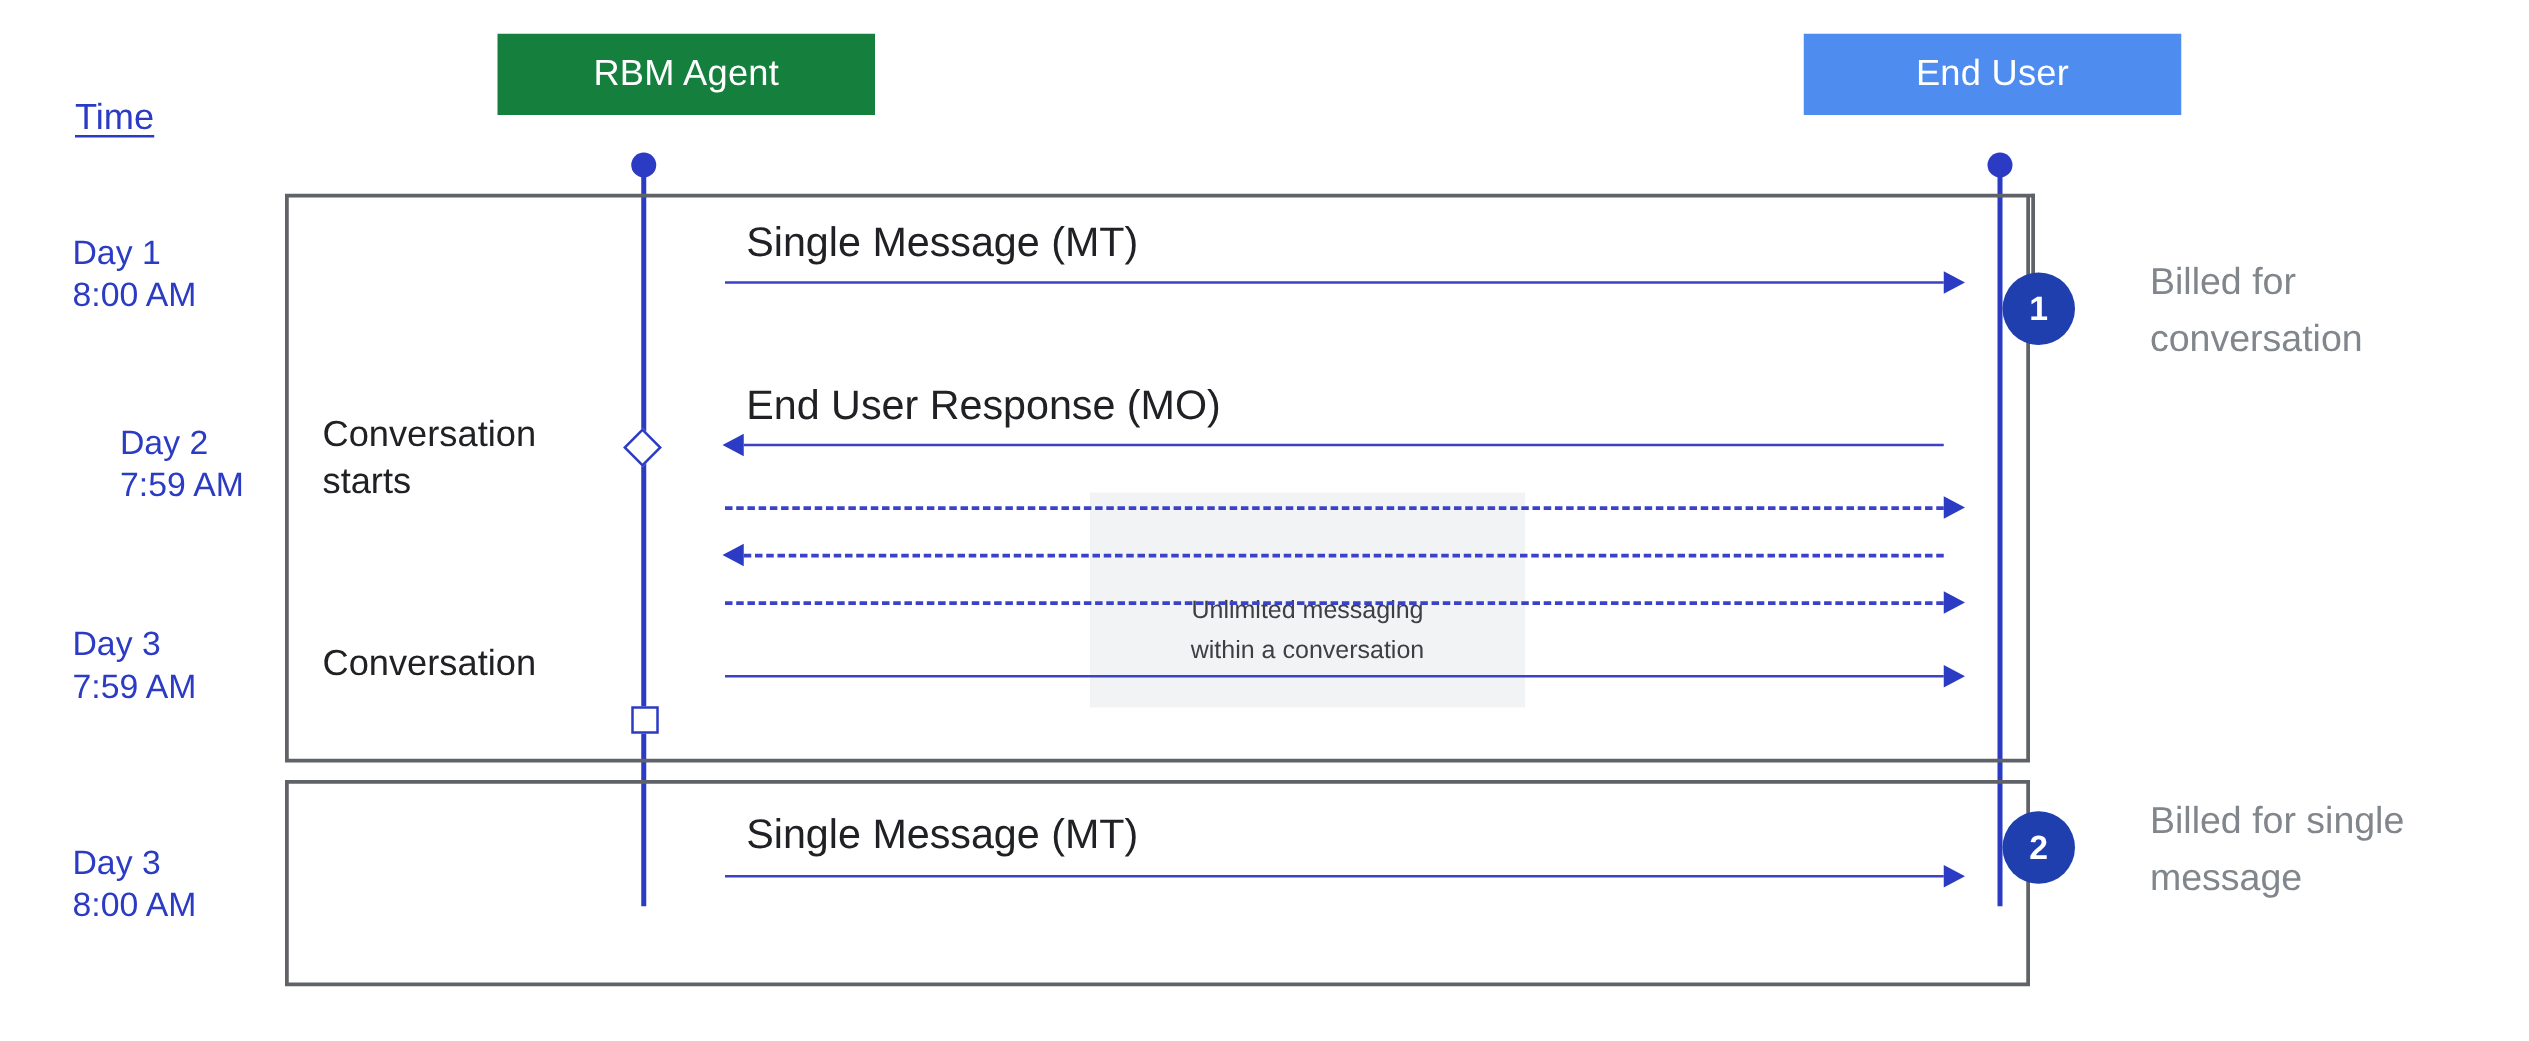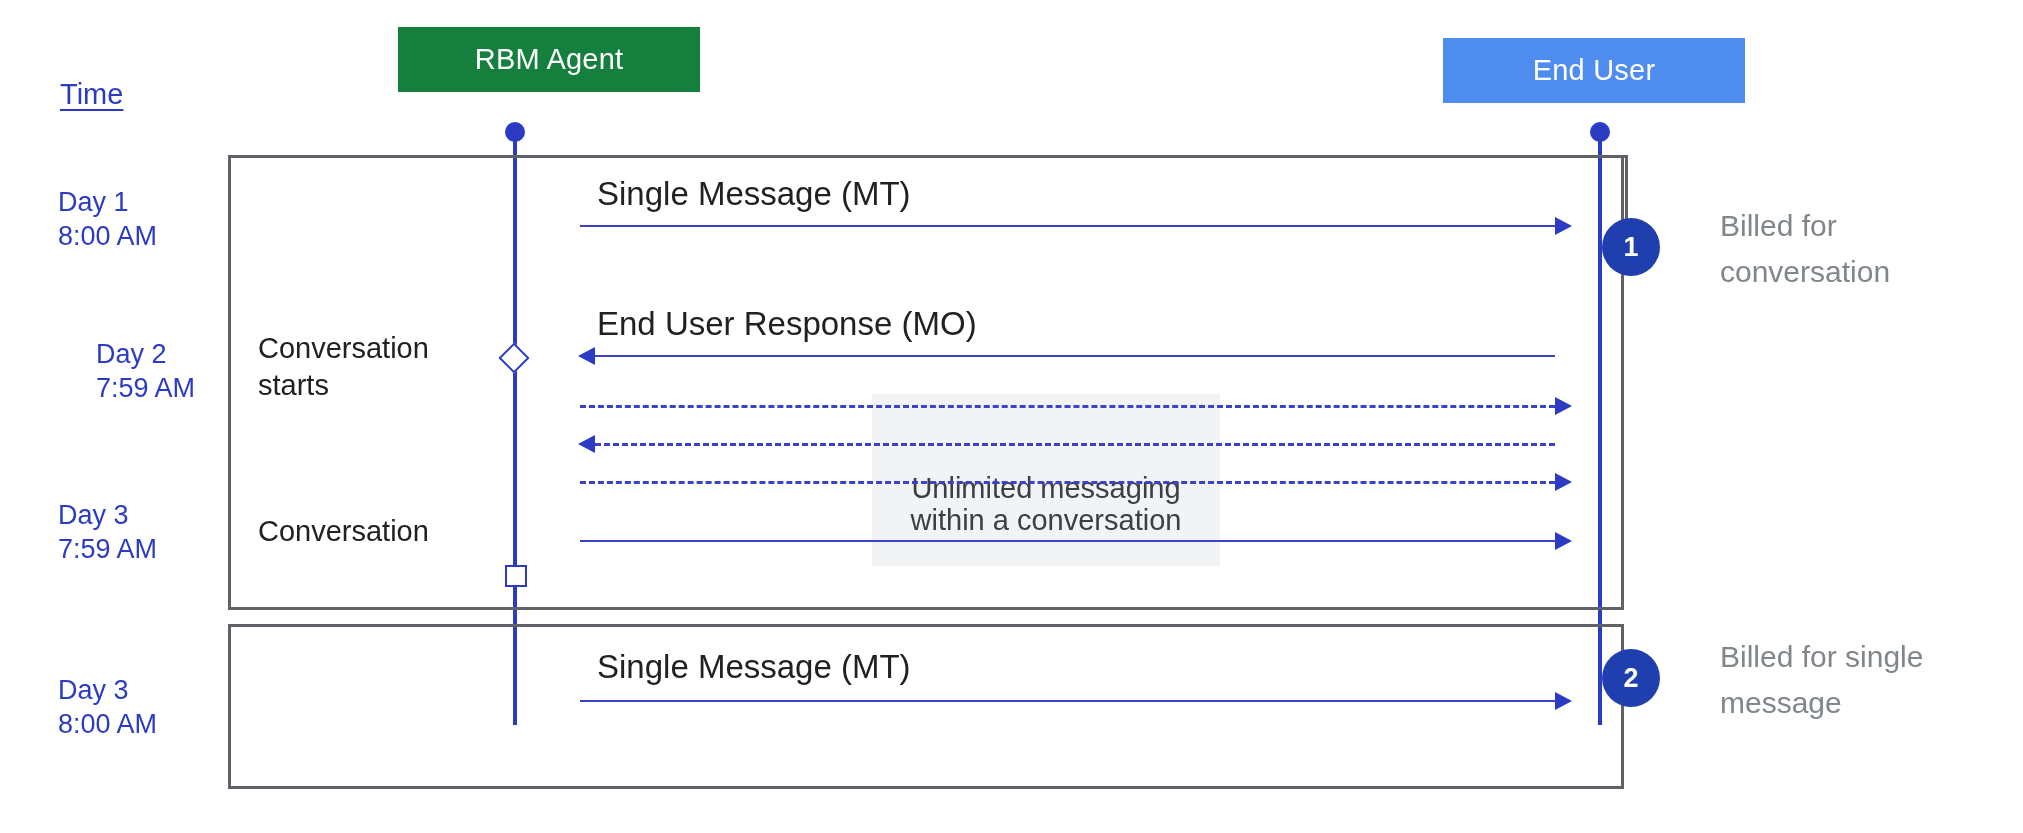--- a/index.html
+++ b/index.html
@@ -28,21 +28,21 @@
     justify-content: center;
     color: #ffffff;
     font-size: 29px;
     letter-spacing: 0.2px;
   }
   .actor-agent {
     left: 398px; top: 27px; width: 302px; height: 65px;
     background: #15803d;
   }
   .actor-user {
-    left: 1443px; top: 38px; width: 302px; height: 65px;
+    left: 1443px; top: 27px; width: 302px; height: 65px;
     background: #4e8cf0;
   }
 
   
   .time-label {
     left: 60px; top: 78px;
     color: #2b3bc4;
     font-size: 29px;
     text-decoration: underline;
     text-underline-offset: 5px;
@@ -131,21 +131,21 @@
   .note-box {
     left: 872px; top: 394px;
     width: 348px; height: 172px;
     background: #f1f3f4;
     display: flex;
     align-items: center;
     justify-content: center;
   }
   .note-text {
     color: #3c4043;
-    font-size: 29px;
+    font-size: 20px;
     line-height: 32px;
     text-align: center;
     padding-top: 48px;
     box-sizing: border-box;
   }
 
   
   .callout-connector {
     border-right: 3px solid #5f6368;
     border-top: 3px solid #5f6368;

